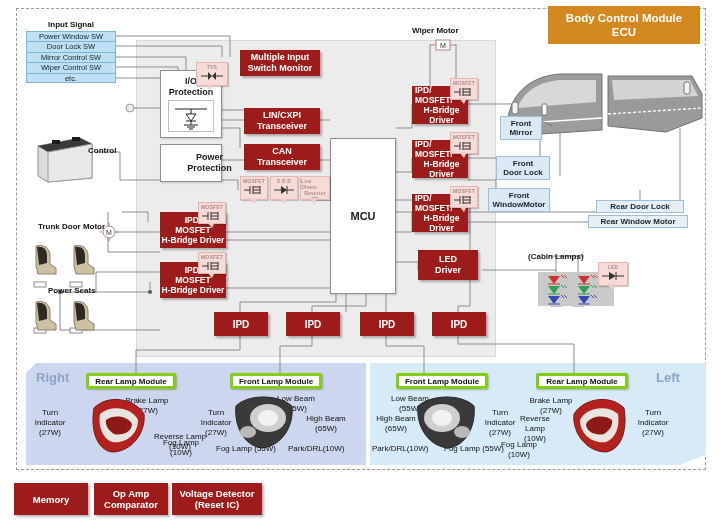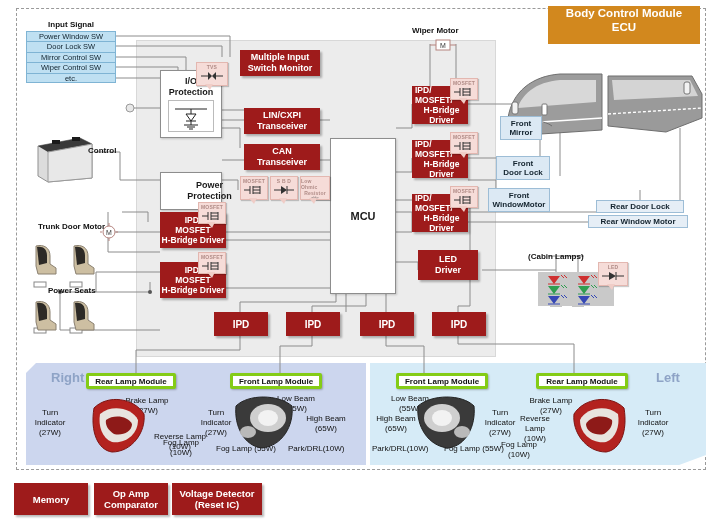--- a/index.html
+++ b/index.html
@@ -1,21 +1,21 @@
 <!DOCTYPE html>
 <html><head>
 <meta charset="utf-8">
 <style>
   html,body{margin:0;padding:0;background:#fff;}
   body{font-family:"Liberation Sans",sans-serif;}
   #root{position:relative;width:722px;height:523px;overflow:hidden;background:#ffffff;}
 
   .dashed-frame{position:absolute;left:16px;top:8px;width:690px;height:462px;border:1px dashed #9a9a9a;box-sizing:border-box;}
 
-  .title-badge{position:absolute;left:548px;top:6px;width:152px;height:38px;background:#d2881e;color:#fff;font-weight:bold;font-size:11.5px;line-height:14px;display:flex;flex-direction:column;align-items:center;justify-content:flex-start;text-align:center;z-index:30;}
+  .title-badge{position:absolute;left:548px;top:6px;width:152px;height:38px;background:#d2881e;color:#fff;font-weight:bold;font-size:11.5px;line-height:14px;display:flex;flex-direction:column;align-items:center;justify-content:center;text-align:center;z-index:30;}
 
   .ecu-panel{position:absolute;left:136px;top:40px;width:360px;height:317px;background:#ececec;border:1px solid #d8d8d8;box-sizing:border-box;}
 
   
   .rb{position:absolute;background:#9e1b1b;color:#fff;font-weight:bold;text-align:center;display:flex;flex-direction:column;align-items:center;justify-content:center;box-sizing:border-box;box-shadow:2px 2px 2px rgba(0,0,0,.28);font-size:9px;line-height:11px;z-index:12;}
   .rb.small{font-size:8.5px;line-height:10px;}
 
   
   .wb{position:absolute;background:#fff;border:1px solid #8d8d8d;box-sizing:border-box;display:flex;flex-direction:column;align-items:center;justify-content:center;text-align:center;font-weight:bold;font-size:9px;line-height:11px;color:#1a1a1a;z-index:12;box-shadow:1px 1px 2px rgba(0,0,0,.18);}
 
@@ -212,21 +212,21 @@
   </div>
   <div class="tag" style="left:196px;top:62px;width:32px;height:24px;">
     <span class="tlabel">TVS</span>
     <svg width="26" height="12" viewBox="0 0 26 12">
       <path d="M2 6 L9 6 M17 6 L24 6" stroke="#333"></path>
       <polygon points="9,2 9,10 13,6" fill="#333"></polygon>
         <polygon points="17,2 17,10 13,6" fill="#333"></polygon>
     </svg>
   </div>
 
-  <div class="wb" style="left:160px;top:172px;width:62px;height:38px;padding-left:37px;">
+  <div class="wb" style="left:160px;top:144px;width:62px;height:38px;padding-left:37px;">
     <span>Power</span>
     <span>Protection</span>
   </div>
 
   <div class="rb" style="left:240px;top:50px;width:80px;height:26px;">
     <span>Multiple Input</span>
     <span>Switch Monitor</span>
   </div>
 
   <div class="rb" style="left:244px;top:108px;width:76px;height:26px;">
@@ -403,21 +403,21 @@
   <div class="tag" style="left:598px;top:262px;width:30px;height:24px;">
     <span class="tlabel">LED</span>
     <svg width="26" height="12" viewBox="0 0 26 12">
       <path d="M2 6 L9 6 M16 6 L24 6 M16 2 L16 10" stroke="#333" fill="none"></path>
       <polygon points="9,2 9,10 16,6" fill="#333"></polygon>
     </svg>
   </div>
 
   <div class="lamp-panel right"></div>
   <div class="lamp-panel left"></div>
-  <div class="side-word" style="left:36px;top:370px;margin-left:15px;">Right</div>
+  <div class="side-word" style="left:36px;top:370px;">Right</div>
   <div class="side-word" style="left:656px;top:370px;">Left</div>
 
   <div class="modbox" style="left:86px;top:373px;width:90px;height:16px;">
     <span>Rear Lamp Module</span>
   </div>
   <div class="modbox" style="left:230px;top:373px;width:92px;height:16px;">
     <span>Front Lamp Module</span>
   </div>
   <div class="modbox" style="left:396px;top:373px;width:92px;height:16px;">
     <span>Front Lamp Module</span>

